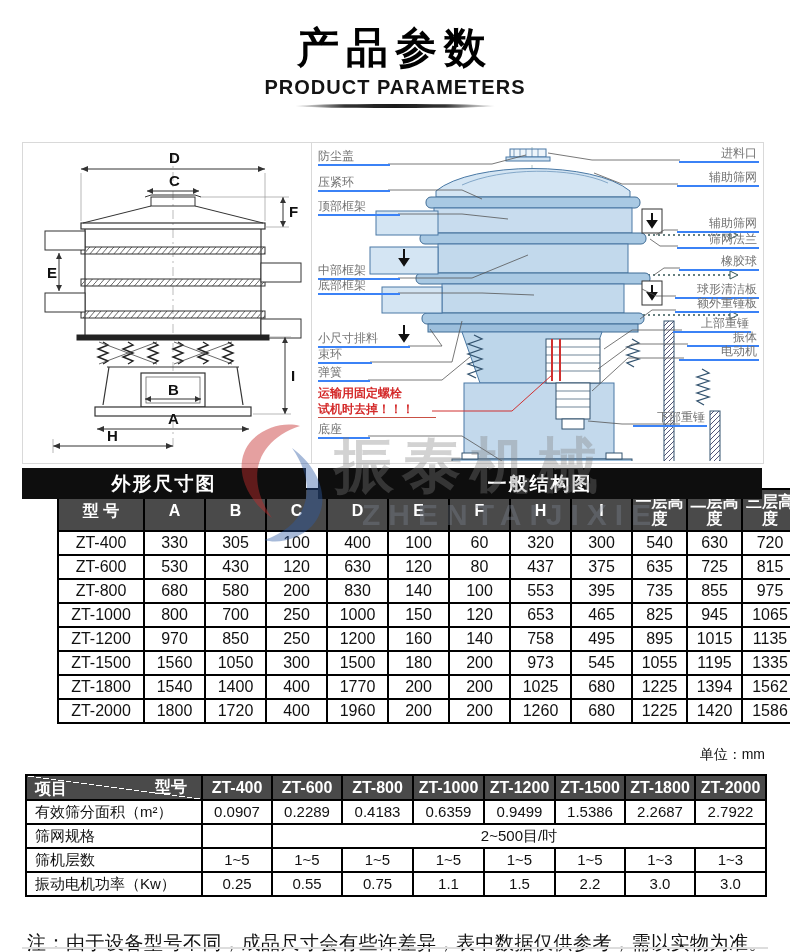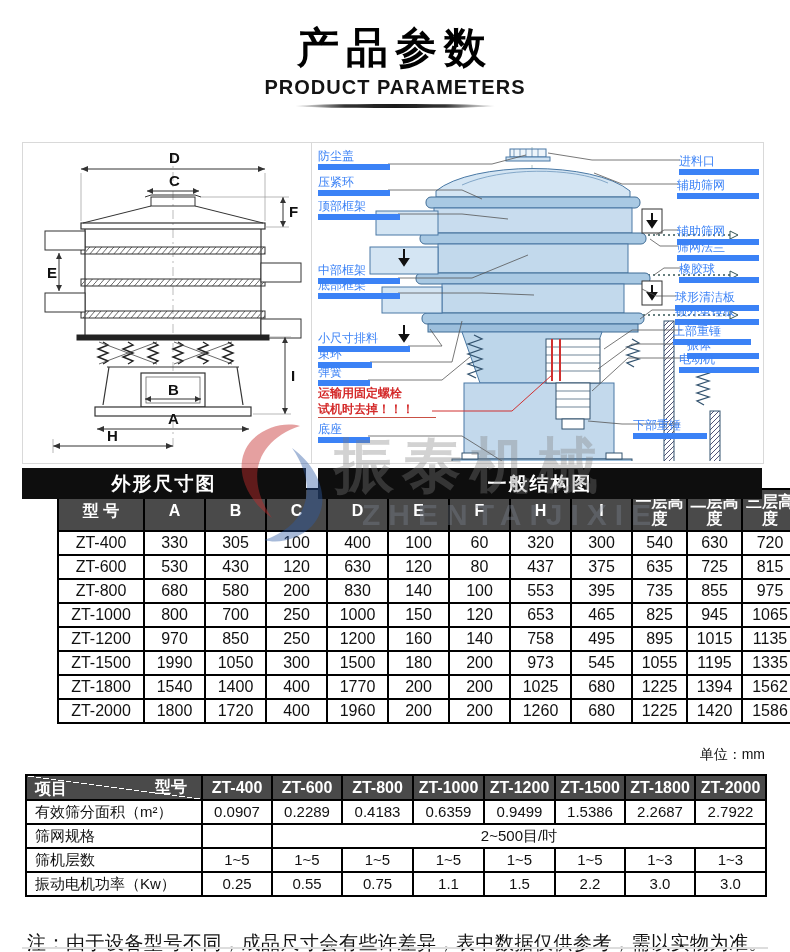--- a/index.html
+++ b/index.html
@@ -12,23 +12,23 @@
   .sub-title{position:absolute;top:76px;left:0;width:100%;text-align:center;
     font-size:20px;font-weight:700;letter-spacing:1px;color:#141414;}
   .title-shadow{position:absolute;top:104px;left:295px;width:200px;height:4px;border-radius:50%;
     background:linear-gradient(90deg,rgba(0,0,0,0) 0%,#333 25%,#1a1a1a 50%,#333 75%,rgba(0,0,0,0) 100%);}
 
   
   .diagrams{position:absolute;left:22px;top:142px;width:740px;height:320px;
     border:1px solid #d9d9d9;display:flex;background:#fff;}
   .dia-left{position:relative;width:288px;border-right:1px solid #d9d9d9;}
   .dia-right{position:relative;flex:1;}
-  .slabel{position:absolute;font-size:12px;line-height:14px;color:#3b82f6;
-    border-bottom:6px solid #3b82f6;padding:0 2px 1px 0;white-space:nowrap;}
-  .slabel.right{margin-top:8px;}
+  .slabel{position:absolute;font-size:12px;line-height:14px;color:#737373;
+    border-bottom:2px solid #3b82f6;padding:0 2px 1px 0;white-space:nowrap;}
+  .slabel.right{text-align:right;}
   .slabel.red{color:#d42a2a;font-weight:bold;border-bottom:none;}
   .slabel.red-underline{color:#d42a2a;font-weight:bold;border-bottom:1px solid #c95044;}
 
   
   .caption-bar{position:absolute;top:468px;height:31px;background:#0e0e0e;color:#fff;
     display:flex;align-items:center;justify-content:center;font-size:19px;letter-spacing:2px;z-index:2;font-weight:bold;}
   .caption-left{left:22px;width:284px;}
   .caption-right{left:318px;width:444px;}
 
   
@@ -408,21 +408,21 @@
           <td>160</td>
           <td>140</td>
           <td>758</td>
           <td>495</td>
           <td>895</td>
           <td>1015</td>
           <td>1135</td>
         </tr>
         <tr>
           <td>ZT-1500</td>
-          <td>1990</td>
+          <td>1560</td>
           <td>1050</td>
           <td>300</td>
           <td>1500</td>
           <td>180</td>
           <td>200</td>
           <td>973</td>
           <td>545</td>
           <td>1055</td>
           <td>1195</td>
           <td>1335</td>

